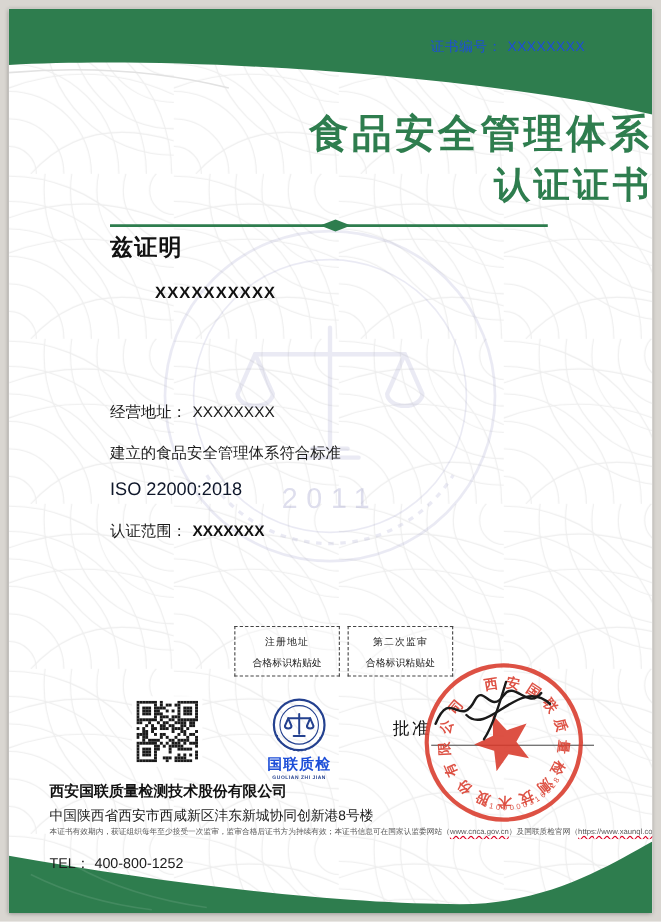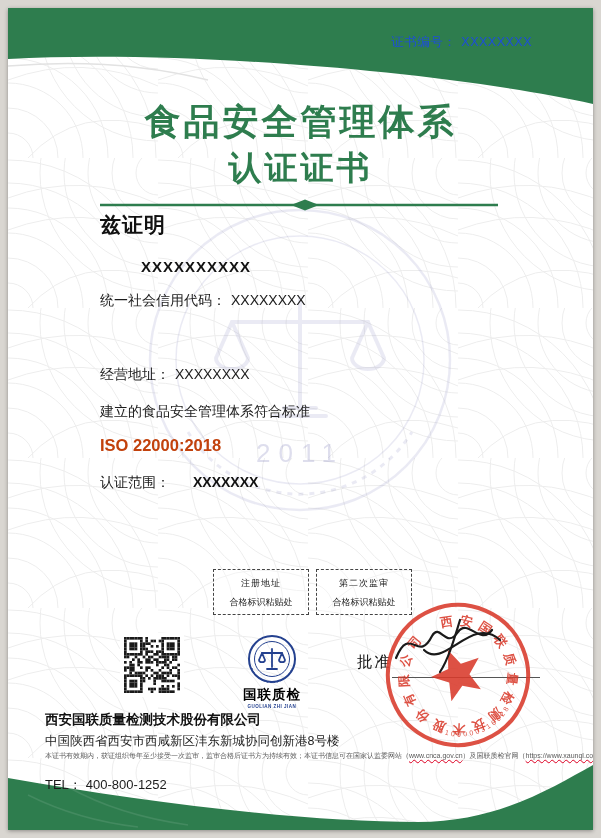--- a/index.html
+++ b/index.html
@@ -7,43 +7,43 @@
   .frame{position:relative;width:601px;height:838px;background:#d9d6d1;overflow:hidden;}
   .page{position:absolute;left:8px;top:8px;width:585px;height:822px;background:#fff;overflow:hidden;
         box-shadow:0 1px 4px rgba(0,0,0,.35);}
   svg{display:block;}
   .bg-pattern{position:absolute;left:0;top:0;z-index:0;}
   .watermark{position:absolute;left:132px;top:192px;z-index:1;}
   .header-svg{position:absolute;left:0;top:0;z-index:2;}
   .footer-svg{position:absolute;left:0;top:757px;z-index:2;}
   .cert-no{position:absolute;right:61px;top:26px;z-index:3;color:#1d4ed8;font-size:12.5px;letter-spacing:.5px;}
   .cert-no .val{margin-left:5px;}
-  .title{position:absolute;left:0;width:585px;text-align:center;z-index:3;color:#2e7d4e;font-weight:bold;}
+  .title{position:absolute;left:0;width:585px;text-align:right;z-index:3;color:#2e7d4e;font-weight:bold;}
   .title.l1{top:90px;font-size:36px;letter-spacing:3px;}
   .title.l2{top:138px;font-size:33px;letter-spacing:3px;}
   .divider{position:absolute;left:92px;top:190px;z-index:3;}
   .certify{position:absolute;left:92px;top:203px;z-index:3;font-size:21px;font-weight:bold;color:#111;letter-spacing:1px;}
   .company{position:absolute;left:92px;top:250px;z-index:3;font-size:15px;font-weight:bold;color:#111;letter-spacing:1px;margin-left:41px;}
   .fline{position:absolute;left:92px;z-index:3;font-size:14px;color:#1c1c1c;}
   .fline .val{margin-left:5px;}
   .f0{top:284px;} .f1{top:321px;} .f2{top:358px;}
   .statement{position:absolute;left:92px;top:395px;z-index:3;font-size:14px;color:#1c1c1c;}
-  .standard{position:absolute;left:92px;top:428px;z-index:3;font-size:16.5px;font-weight:bold;color:#c2410c;}
+  .standard{position:absolute;left:92px;top:428px;z-index:3;font-size:16.5px;font-weight:normal;color:#0f172a;}
   .scope{position:absolute;left:92px;top:466px;z-index:3;font-size:14px;color:#1c1c1c;}
-  .scope .val{margin-left:23px;font-weight:bold;color:#111;}
+  .scope .val{margin-left:5px;font-weight:bold;color:#111;}
   .dates{position:absolute;left:37px;top:559px;z-index:3;font-size:12.5px;color:#1c1c1c;line-height:19px;}
   .dates .val{margin-left:4px;}
   .audit-box{position:absolute;top:561px;width:94px;height:44px;z-index:3;border:1px dashed #444;
              text-align:center;color:#222;background:rgba(255,255,255,.35);}
   .audit-box .t1{font-size:9px;margin-top:7px;letter-spacing:1px;}
   .audit-box .t2{font-size:9px;margin-top:6px;}
   .box1{left:205px;} .box2{left:308px;}
   .qr-wrap{position:absolute;left:112px;top:625px;width:56px;height:56px;padding:4px;background:#fff;z-index:3;}
   .logo-wrap{position:absolute;left:232px;top:626px;width:64px;z-index:3;text-align:center;}
-  .logo-cn{font-size:13.5px;font-weight:bold;color:#000000;letter-spacing:1px;margin-top:2px;}
+  .logo-cn{font-size:13.5px;font-weight:bold;color:#1d4ed8;letter-spacing:1px;margin-top:2px;}
   .logo-en{font-size:4.5px;font-weight:bold;color:#24418f;letter-spacing:.5px;}
   .approve{position:absolute;left:349px;top:644px;z-index:5;font-size:15.5px;color:#111;letter-spacing:2px;text-align:center;}
   .sig-line{position:absolute;left:384px;top:669px;width:148px;height:1px;background:#555;z-index:3;}
   .signature{position:absolute;left:380px;top:598px;z-index:6;}
   .stamp{position:absolute;left:375px;top:592px;z-index:5;}
   .foot-co{position:absolute;left:37px;top:703px;z-index:3;font-size:13.5px;font-weight:bold;color:#111;}
   .foot-line{position:absolute;left:37px;top:725px;z-index:3;font-size:12.5px;color:#1c1c1c;display:flex;gap:26px;white-space:nowrap;flex-direction:column;}
   .foot-line .tel{font-size:13px;}
   .foot-line .tel .val{margin-left:4px;}
   .fineprint{position:absolute;left:37px;top:743px;z-index:3;font-size:7px;color:#5a5a5a;white-space:nowrap;}
@@ -109,23 +109,20 @@
     <div class="title l2">认证证书</div>
 
     <svg class="divider" width="400" height="14">
       <line x1="0" y1="7" x2="398" y2="7" stroke="#2e7d4e" stroke-width="2.5"></line>
       <polygon points="191,7 205,1.5 219,7 205,12.5" fill="#2e7d4e"></polygon>
     </svg>
 
     <div class="certify">兹证明</div>
     <div class="company">XXXXXXXXXX</div>
 
-    <div class="fline f0">
-      <span>统一社会信用代码：</span><span class="val">XXXXXXXX</span>
-    </div>
     <div class="fline f2">
       <span>经营地址：</span><span class="val">XXXXXXXX</span>
     </div>
 
     <div class="statement">建立的食品安全管理体系符合标准</div>
     <div class="standard">ISO 22000:2018</div>
     <div class="scope">
       <span>认证范围：</span><span class="val">XXXXXXX</span>
     </div>
 

